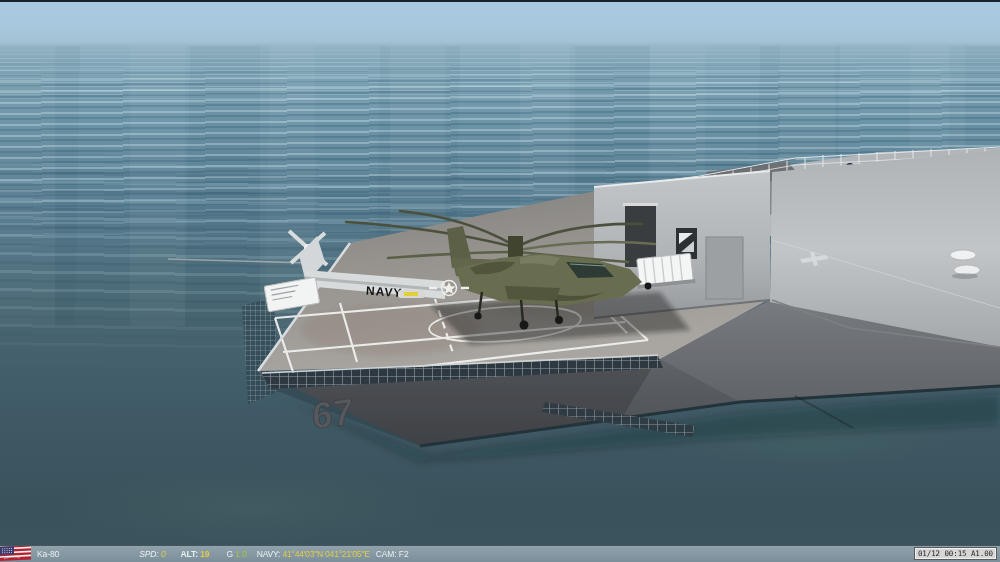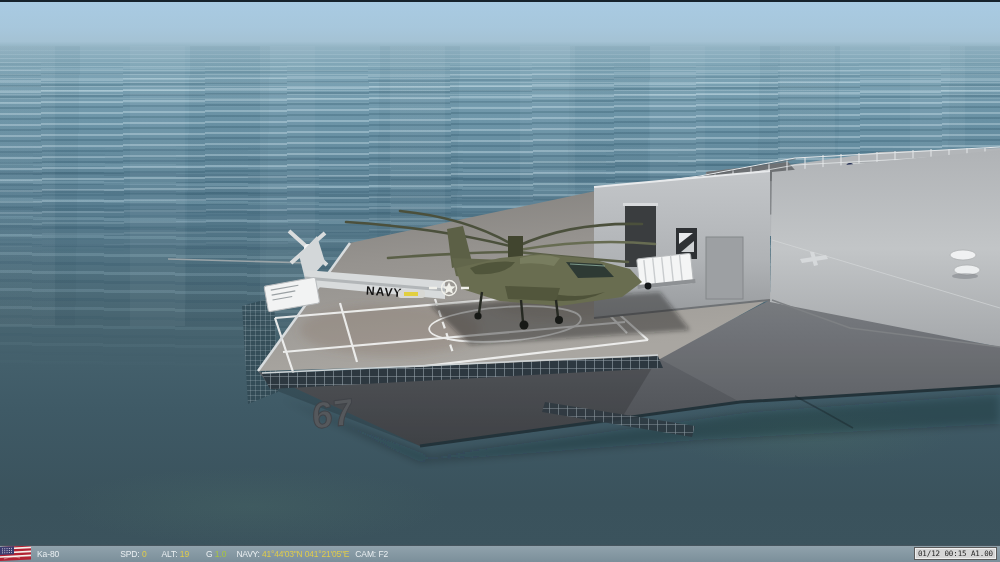--- a/index.html
+++ b/index.html
@@ -37,21 +37,21 @@
   .statusbar{position:absolute;left:0;right:0;bottom:0;height:16px;
     background:linear-gradient(180deg,#90a2ac,#7b8f9a);
     border-top:1px solid #46555e;display:flex;align-items:center;
     font-size:8.5px;letter-spacing:-0.1px;color:#eaeff2;z-index:10;}
   .statusbar .lbl{color:#eaeff2;}
   .statusbar .val-y{color:#e0cc4a;}
   .statusbar .val-g{color:#a8c43f;}
   .statusbar .grp{white-space:nowrap;}
   .flag{width:31px;height:16px;flex:0 0 31px;position:relative;}
   .acft{margin-left:6px;}
-  .g-spd{margin-left:61px;} .g-alt{margin-left:15px;} .g-g{margin-left:17px;}
+  .g-spd{margin-left:80px;font-style:italic;} .g-alt{margin-left:15px;font-weight:bold;} .g-g{margin-left:17px;}
   .g-coord{margin-left:10px;letter-spacing:-0.2px;} .g-cam{margin-left:6px;}
   .clockbox{position:absolute;right:3px;top:1px;height:11px;min-width:70px;padding:0 3px;
     background:#d6d6d6;border:1px solid #5a5a5a;box-shadow:inset 0 0 0 1px #efefef;
     color:#1c1c1c;font-family:"DejaVu Sans Mono",monospace;font-size:7.5px;
     line-height:11px;text-align:center;}
 </style>
 </head>
 <body>
 
 <div class="screen">

